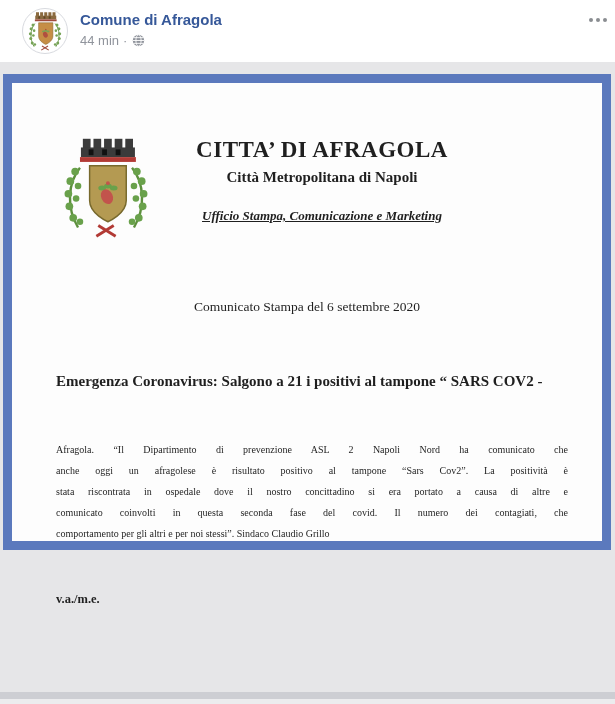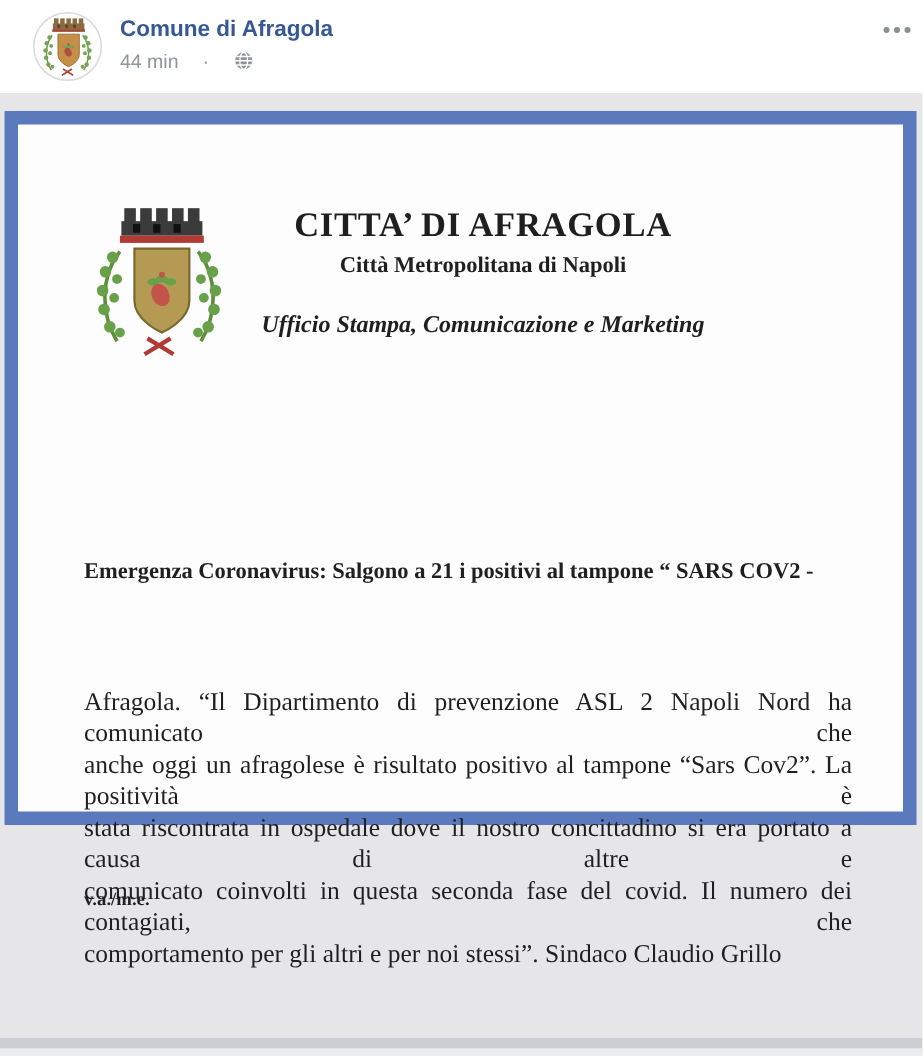--- a/index.html
+++ b/index.html
@@ -26,21 +26,21 @@
   .avatar svg { width:34px; height:42px; }
   .author {
     position:absolute; left:70px; top:11px;
     font-size:15px; font-weight:bold;
     color:var(--author-blue, #365899);
     cursor:pointer;
   }
   .meta {
     position:absolute; left:70px; top:33px;
     font-size:13px; color:var(--muted-gray, #90949c);
-    display:flex; align-items:center; gap:16px;
+    display:flex; align-items:center; gap:4px;
   }
   .meta .globe { display:inline-flex; margin-left:1px; }
   .options {
     position:absolute; right:16px; top:14px;
     display:flex; gap:3px; align-items:center;
     padding:4px 2px; cursor:pointer;
   }
   .options i {
     width:4px; height:4px; border-radius:50%;
     background:#8a8d91; display:block;
@@ -66,33 +66,33 @@
   .strip-dark  { position:absolute; left:0; top:630px; width:615px; height:7px; background:#cdced3; }
   .strip-light { position:absolute; left:0; top:637px; width:615px; height:5px; background:#ececee; }
 
   
   .crest { position:absolute; left:50px; top:50px; width:88px; height:108px; }
   .crest svg { width:100%; height:100%; }
 
   .doc-header { position:absolute; left:85px; top:54px; width:450px; text-align:center; }
   .doc-title    { font-size:23px; font-weight:bold; letter-spacing:0.5px; white-space:nowrap; }
   .doc-subtitle { font-size:15px; font-weight:bold; margin-top:6px; }
-  .doc-office   { font-size:16px; font-weight:bold; font-style:italic; margin-top:22px; }
+  .doc-office   { font-size:13px; font-weight:bold; font-style:italic; margin-top:22px;text-decoration:underline; }
 
   .doc-date {
     position:absolute; top:216px; left:0; width:100%;
     text-align:center; font-size:13.5px;
   }
   .doc-headline {
     position:absolute; top:290px; left:44px; right:28px;
     font-size:15px; font-weight:bold;
   }
   .doc-body {
-    position:absolute; top:374px; left:44px; width:512px;
-    font-size:17px; line-height:21px;
+    position:absolute; top:356px; left:44px; width:512px;
+    font-size:10px; line-height:21px;
   }
   .doc-body .line.j { text-align:justify; text-align-last:justify; }
   .doc-sig { position:absolute; top:509px; left:44px; font-size:12.5px;font-weight:bold; }
 
   
   .crest-doc .crown-fill  { fill:#3b3b3b; }
   .crest-doc .window-fill { fill:#111111; }
   .crest-doc .band-fill   { fill:#b23a35; }
   .crest-doc .ribbon      { stroke:#b23a35; stroke-width:3; fill:none; }
   .crest-doc .shield-fill { fill:#b49a52; stroke:#77692d; stroke-width:1.5; }
@@ -235,20 +235,21 @@
           </g>
         </svg>
       </div>
 
       <div class="doc-header">
         <div class="doc-title">CITTA’ DI AFRAGOLA</div>
         <div class="doc-subtitle">Città Metropolitana di Napoli</div>
         <div class="doc-office">Ufficio Stampa, Comunicazione e Marketing</div>
       </div>
 
+      <div class="doc-date">Comunicato Stampa del 6 settembre 2020</div>
 
       <div class="doc-headline">Emergenza Coronavirus: Salgono a 21 i positivi al tampone “ SARS COV2 -</div>
 
       <div class="doc-body">
         <div class="line j">Afragola. “Il Dipartimento di prevenzione ASL 2 Napoli Nord ha comunicato che</div>
         <div class="line j">anche oggi un afragolese è risultato positivo al tampone “Sars Cov2”. La positività è</div>
         <div class="line j">stata riscontrata in ospedale dove il nostro concittadino si era portato a causa di altre e</div>
         <div class="line j">comunicato coinvolti in questa seconda fase del covid. Il numero dei contagiati, che</div>
         <div class="line">comportamento per gli altri e per noi stessi”. Sindaco Claudio Grillo</div>
       </div>

